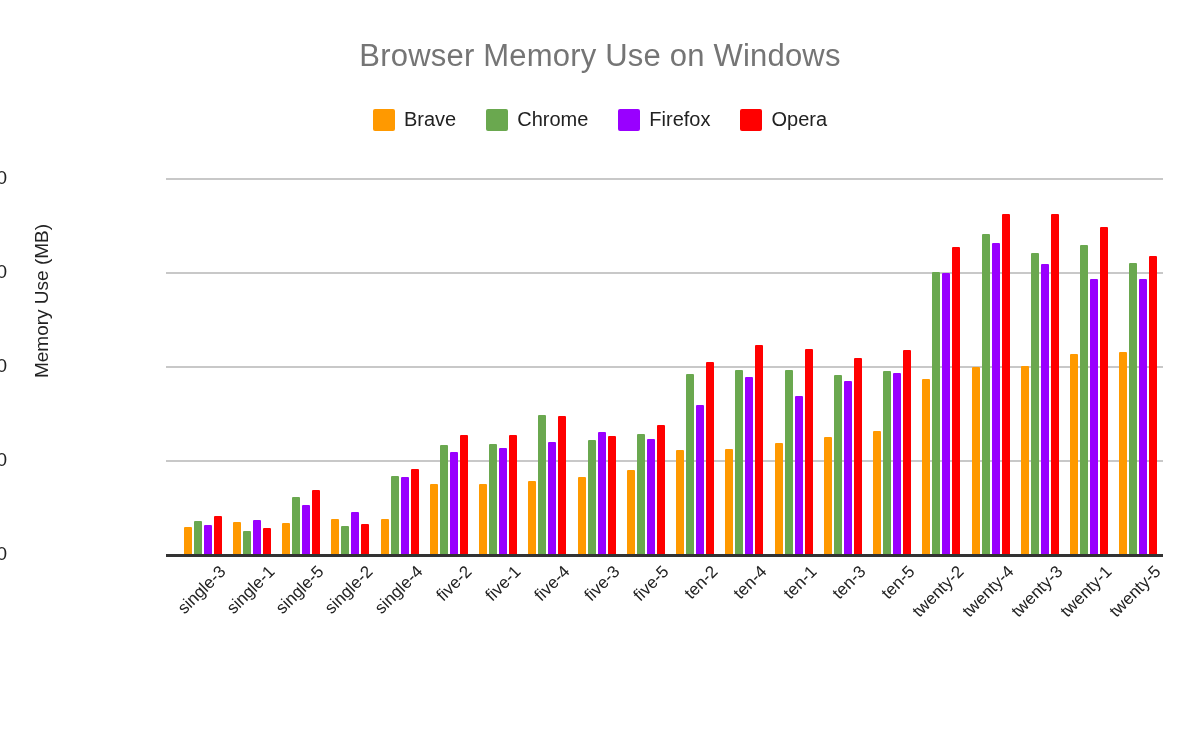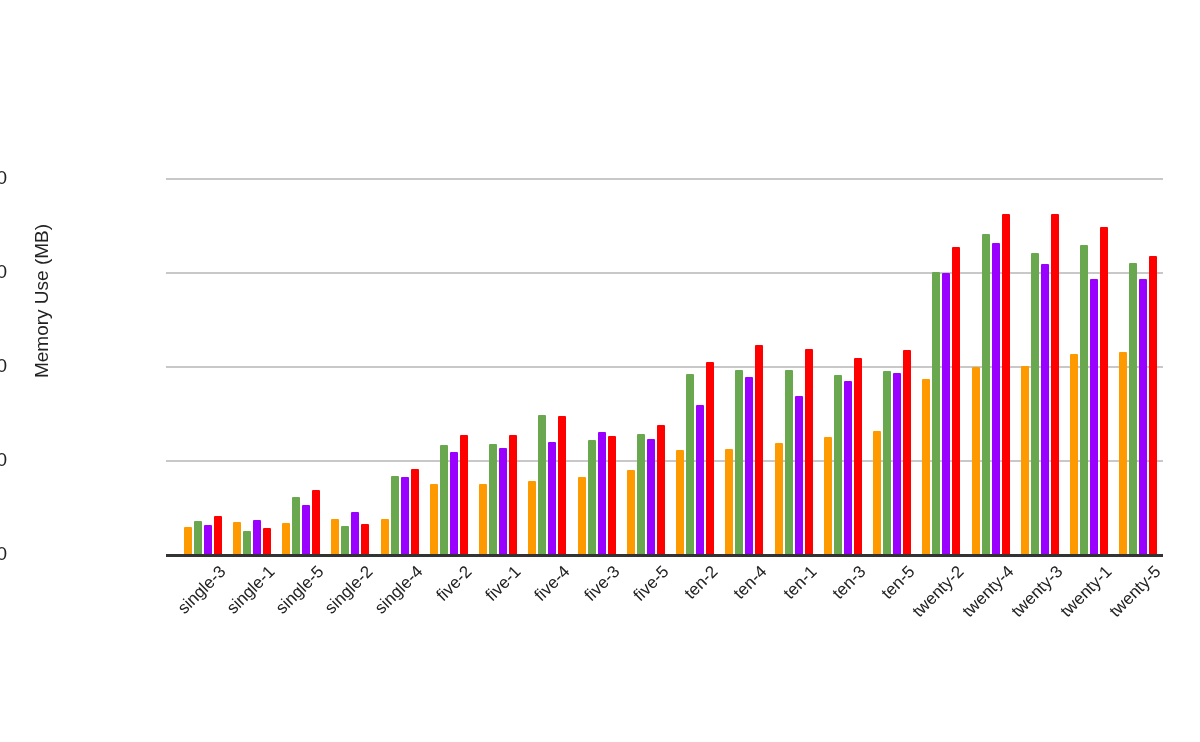--- a/index.html
+++ b/index.html
@@ -149,21 +149,40 @@
     transform: rotate(-45deg);
     text-align: right;
   }
   .x-tick-inner { display: inline-block; }
 </style>
 </head>
 <body>
 
 <div id="chart-root">
 
-
+  <div class="chart-title">Browser Memory Use on Windows</div>
+
+  <div class="legend" id="legend">
+      <div class="legend-item">
+        <span class="legend-swatch" style="background: rgb(255, 153, 0);"></span>
+        <span class="legend-label">Brave</span>
+      </div>
+      <div class="legend-item">
+        <span class="legend-swatch" style="background: rgb(106, 168, 79);"></span>
+        <span class="legend-label">Chrome</span>
+      </div>
+      <div class="legend-item">
+        <span class="legend-swatch" style="background: rgb(153, 0, 255);"></span>
+        <span class="legend-label">Firefox</span>
+      </div>
+      <div class="legend-item">
+        <span class="legend-swatch" style="background: rgb(255, 0, 0);"></span>
+        <span class="legend-label">Opera</span>
+      </div>
+    </div>
 
   <div class="y-axis-title">Memory Use (MB)</div>
 
 
   <div id="plot">
     <div id="gridlines">
         <div class="y-tick-mark zero" style="top: 376px;"></div>
         <div class="gridline" style="top: 282px;"></div>
         <div class="y-tick-mark" style="top: 282px;"></div>
         <div class="gridline" style="top: 188px;"></div>

